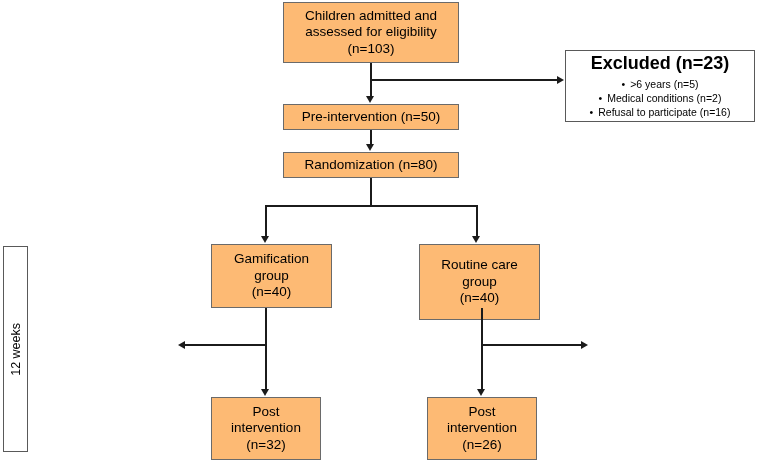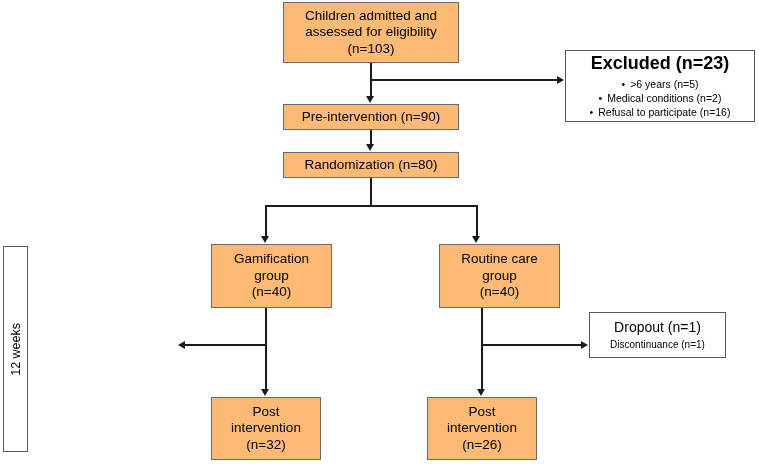--- a/index.html
+++ b/index.html
@@ -135,44 +135,40 @@
   <div class="box box-white" style="left:565px; top:50px; width:190px; height:72px; justify-content:center;">
     <span class="excl-title">Excluded (n=23)</span>
     <ul class="excl-list">
       <li>&gt;6 years (n=5)</li>
       <li>Medical conditions (n=2)</li>
       <li>Refusal to participate (n=16)</li>
     </ul>
   </div>
 
   <div class="box box-blue t-main" style="left:283px; top:104px; width:176px; height:26px;">
-    <span class="t-line">Pre-intervention (n=90)</span>
+    <span class="t-line">Pre-intervention (n=50)</span>
   </div>
 
   <div class="box box-blue t-main" style="left:283px; top:152px; width:176px; height:26px;">
     <span class="t-line">Randomization (n=80)</span>
   </div>
 
   <div class="box box-blue t-main" style="left:211px; top:244px; width:121px; height:64px;align-items:center;">
     <span class="t-line">Gamification</span>
     <span class="t-line">group</span>
     <span class="t-line">(n=40)</span>
   </div>
 
-  <div class="box box-blue t-main" style="left:419px; top:244px; width:121px; height:64px;margin-left:20px;">
+  <div class="box box-blue t-main" style="left:419px; top:244px; width:121px; height:76px;">
     <span class="t-line">Routine care</span>
     <span class="t-line">group</span>
     <span class="t-line">(n=40)</span>
   </div>
 
 
-  <div class="box box-white" style="left:589px; top:312px; width:137px; height:46px;">
-    <span class="drop-title">Dropout (n=1)</span>
-    <span class="drop-sub t-line">Discontinuance (n=1)</span>
-  </div>
 
   <div class="box box-blue t-main" style="left:211px; top:397px; width:110px; height:63px;">
     <span class="t-line">Post</span>
     <span class="t-line">intervention</span>
     <span class="t-line">(n=32)</span>
   </div>
 
   <div class="box box-blue t-main" style="left:427px; top:397px; width:110px; height:63px;">
     <span class="t-line">Post</span>
     <span class="t-line">intervention</span>

